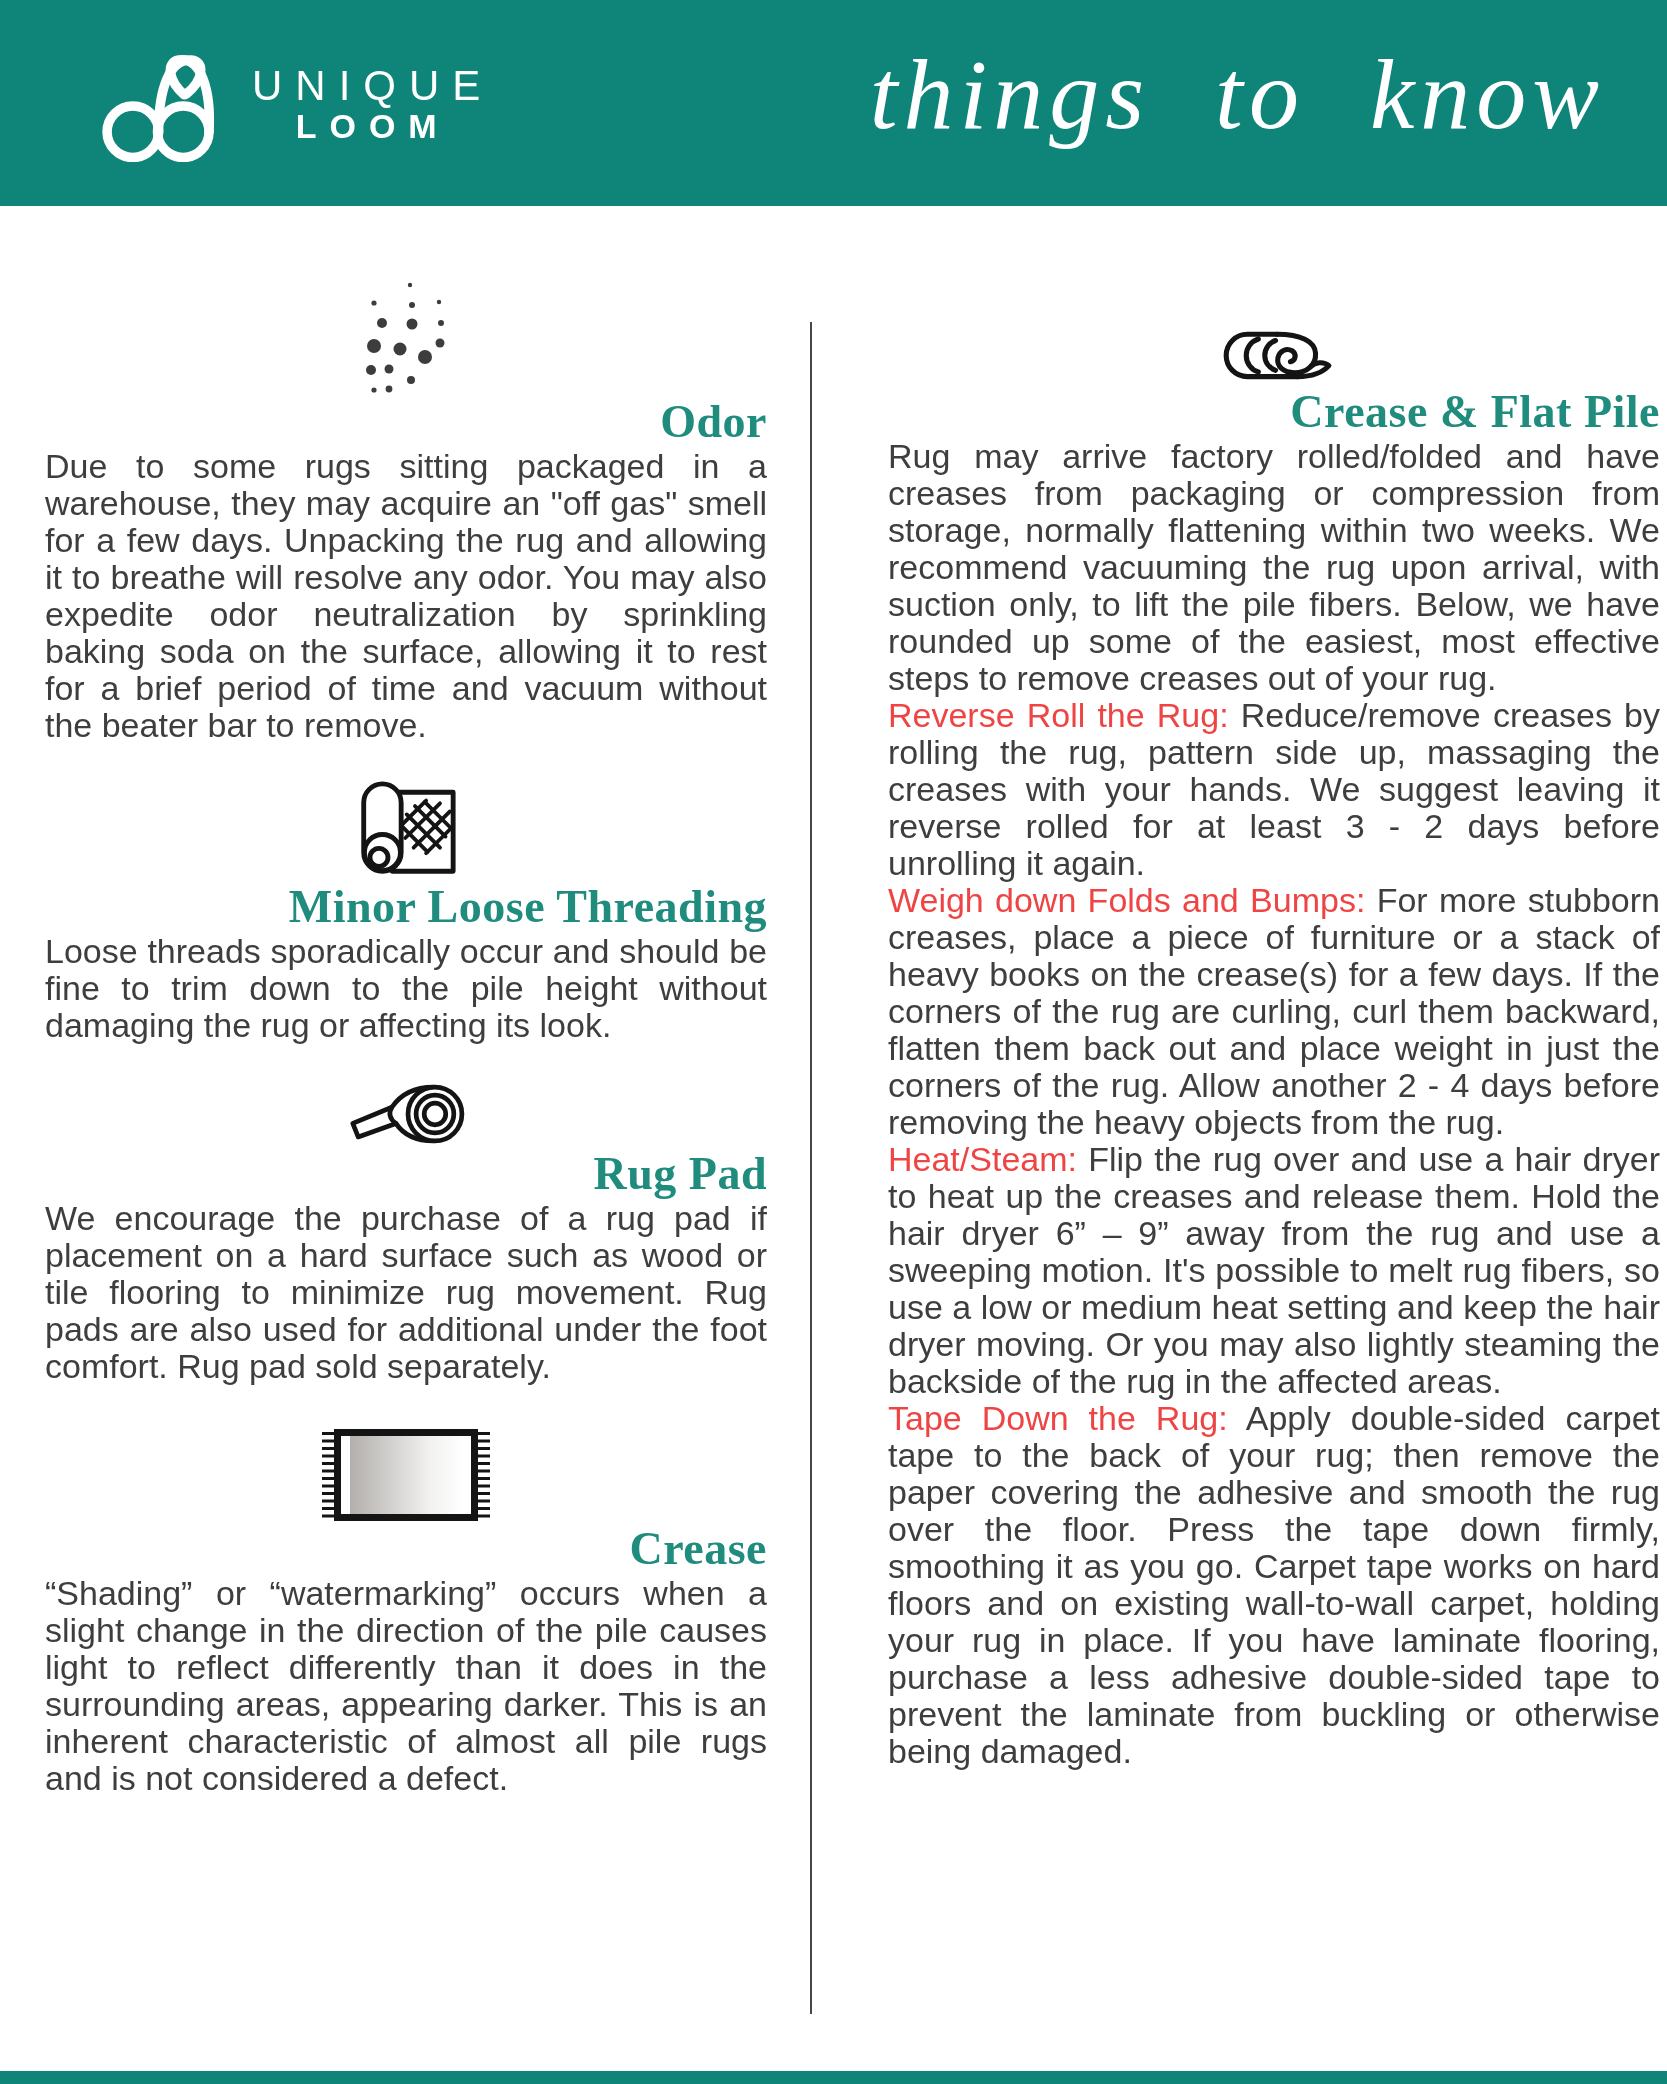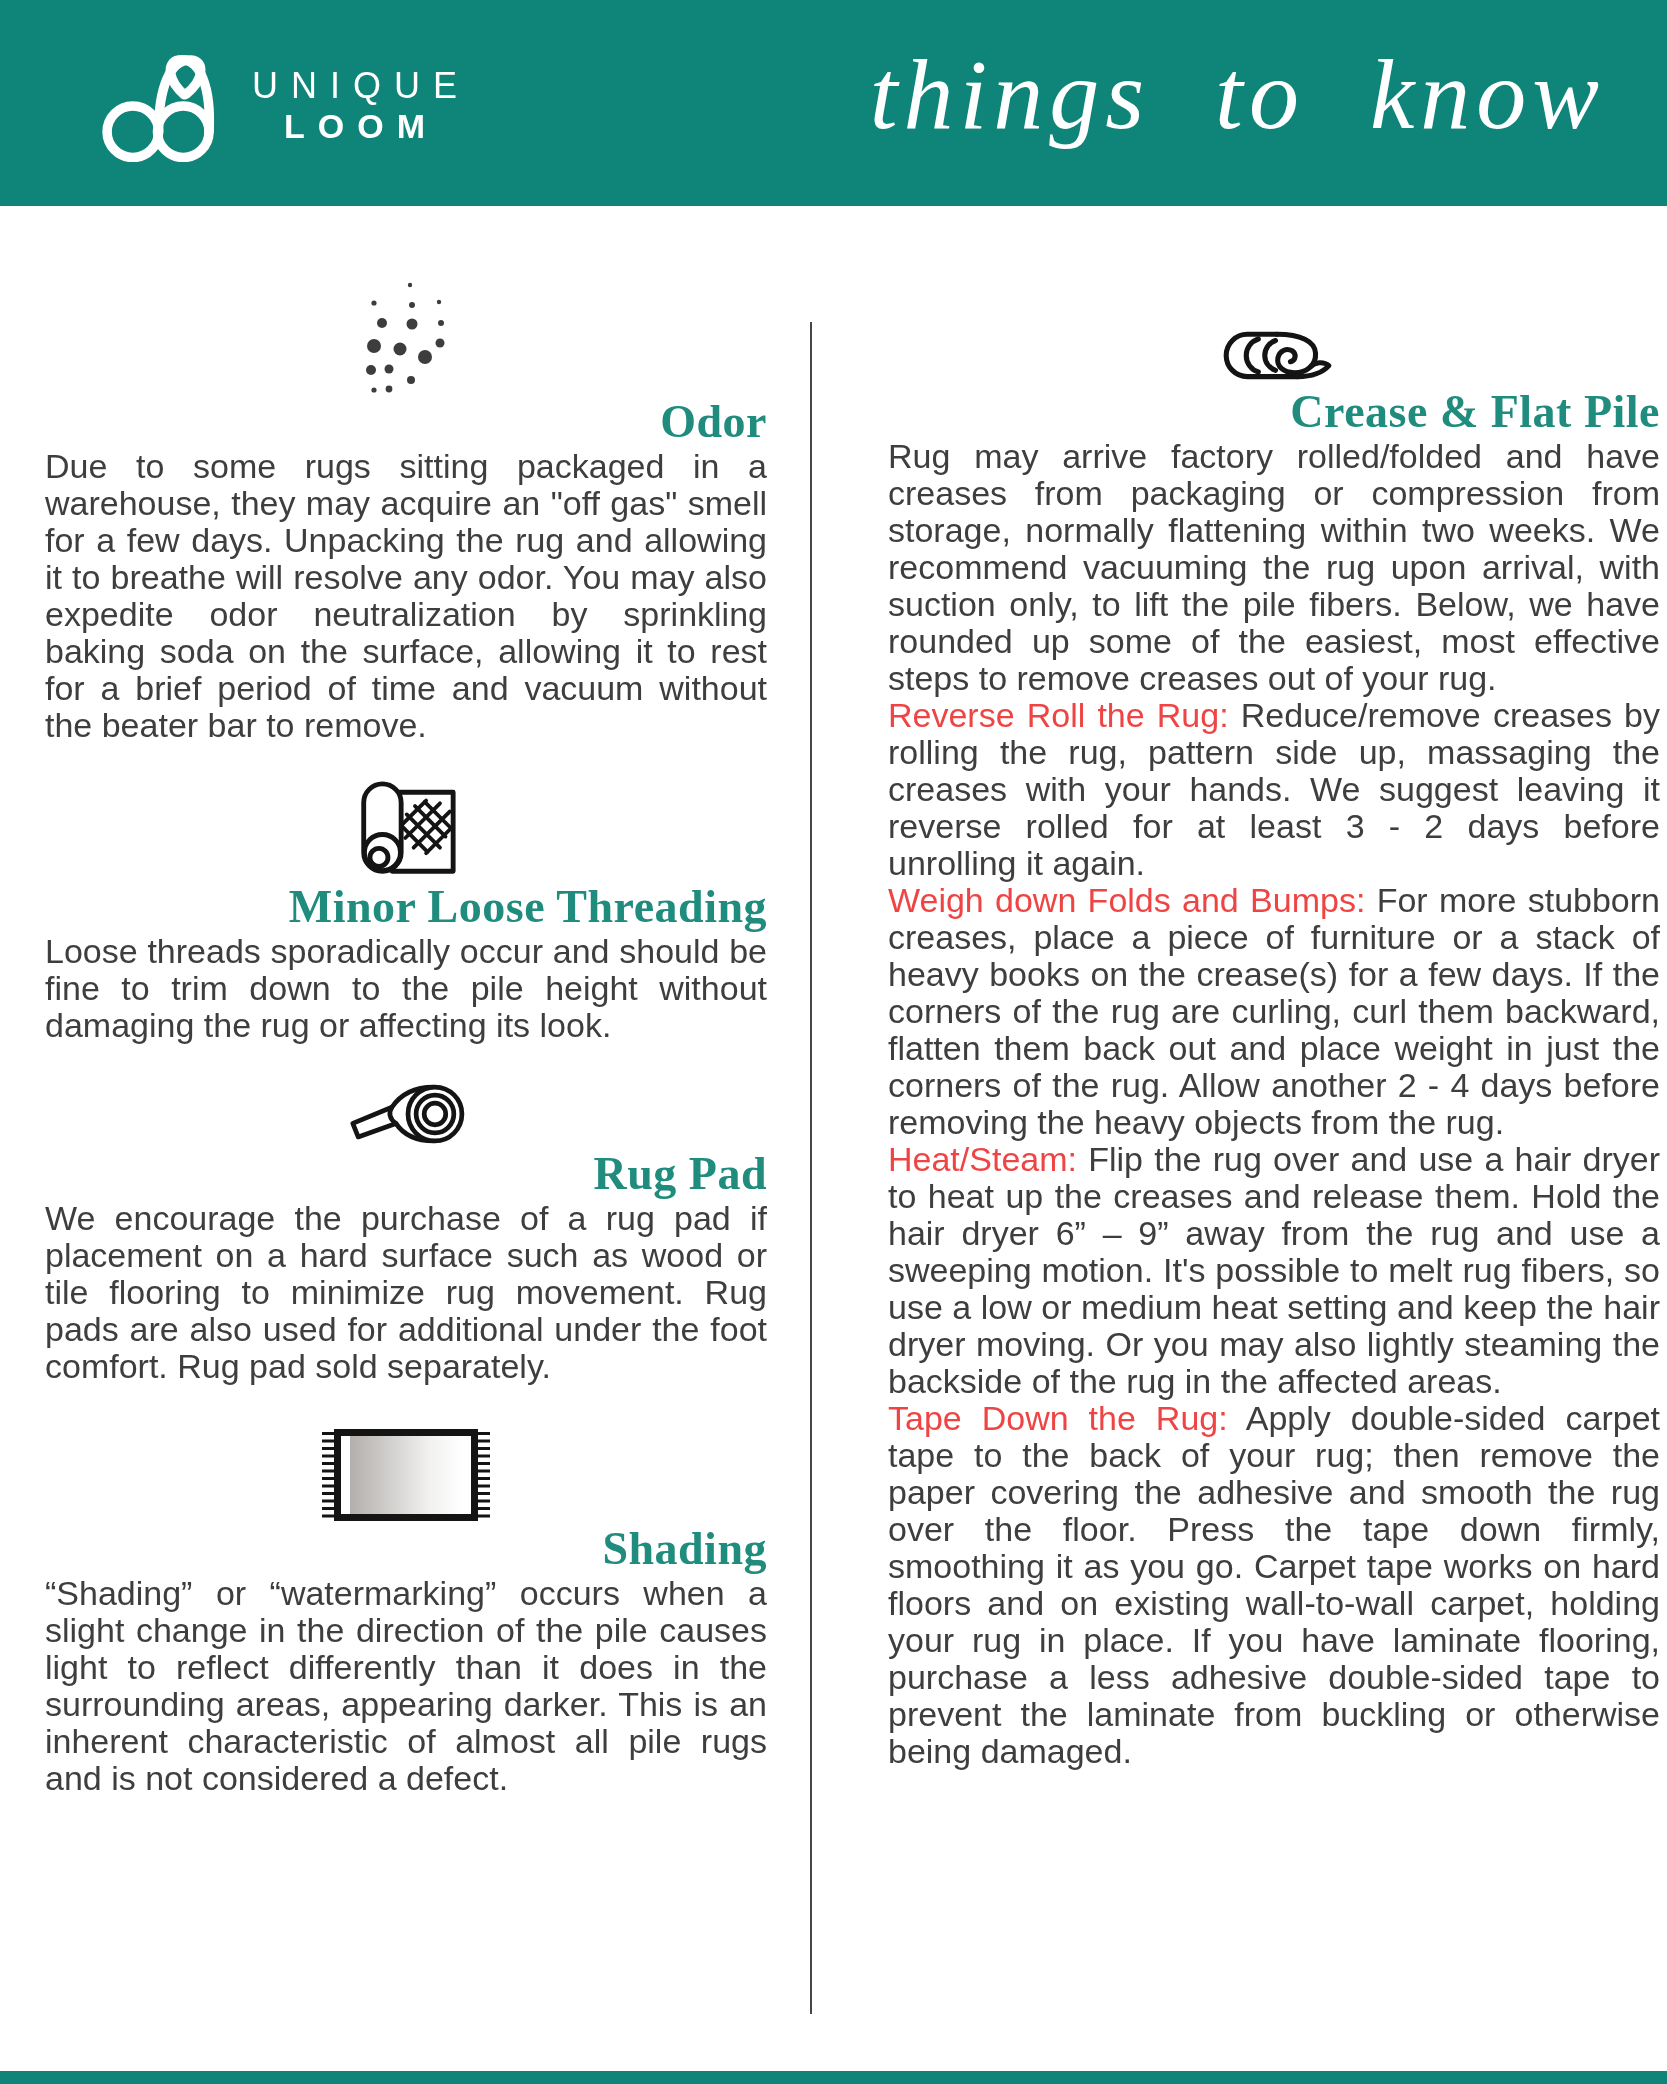--- a/index.html
+++ b/index.html
@@ -4,21 +4,21 @@
 <style>
   html,body{margin:0;padding:0;background:#ffffff;}
   .page{
     position:relative;width:1667px;height:2084px;background:#fff;overflow:hidden;
     font-family:"Liberation Sans",sans-serif;color:#3e3e3e;
   }
   
   .banner{position:absolute;top:0;left:0;width:100%;height:206px;background:var(--teal,#0f857a);}
   .logo-mark{position:absolute;left:92px;top:50px;}
   .brand{position:absolute;left:252px;top:66px;display:flex;flex-direction:column;align-items:center;color:#fff;}
-  .brand .b1{font-size:36px;letter-spacing:13px;line-height:40px;font-weight:400;}
+  .brand .b1{font-size:42px;letter-spacing:13px;line-height:40px;font-weight:400;}
   .brand .b2{font-size:34px;letter-spacing:13px;line-height:40px;font-weight:700;}
   .banner-title{
     position:absolute;top:40px;right:62px;color:#fff;
     font-family:"Liberation Serif",serif;font-weight:400;
     font-size:100px;line-height:110px;letter-spacing:6px;word-spacing:34px;white-space:nowrap;font-style:italic;
   }
   
   .divider{position:absolute;left:810px;top:322px;width:2px;height:1692px;background:#474747;}
   .col{position:absolute;top:206px;}
   .col-left{left:45px;width:722px;}
@@ -163,21 +163,21 @@
             <rect x="157" y="80" width="12" height="3"></rect>
             <rect x="157" y="87.5" width="12" height="3"></rect>
           <rect x="13" y="2" width="144" height="7"></rect>
           <rect x="13" y="87" width="144" height="7"></rect>
           <rect x="13" y="2" width="7" height="92"></rect>
           <rect x="150" y="2" width="7" height="92"></rect>
         </g>
         <rect x="29" y="9" width="113" height="78" fill="url(#shadeGrad)"></rect>
       </svg>
     </div>
-    <h2 class="sec m-shade-head">Shading</h2>
+    <h2 class="sec m-shade-head">Crease</h2>
     <p class="body">“Shading” or “watermarking” occurs when a slight change in the direction of the pile causes light to reflect differently than it does in the surrounding areas, appearing darker. This is an inherent characteristic of almost all pile rugs and is not considered a defect.</p>
 
   </div>
 
   <div class="col col-right">
 
     <div class="icon-wrap m-crease-icon">
       <svg width="142" height="58" viewBox="0 0 180 74" fill="none" stroke="#141414" stroke-width="6.5" stroke-linecap="round" stroke-linejoin="round">
         <path d="M94 8 L56 8 A26 26 0 0 0 56 62 L120 62"></path>
         <path d="M70 14 A22 22 0 0 0 70 56"></path>

